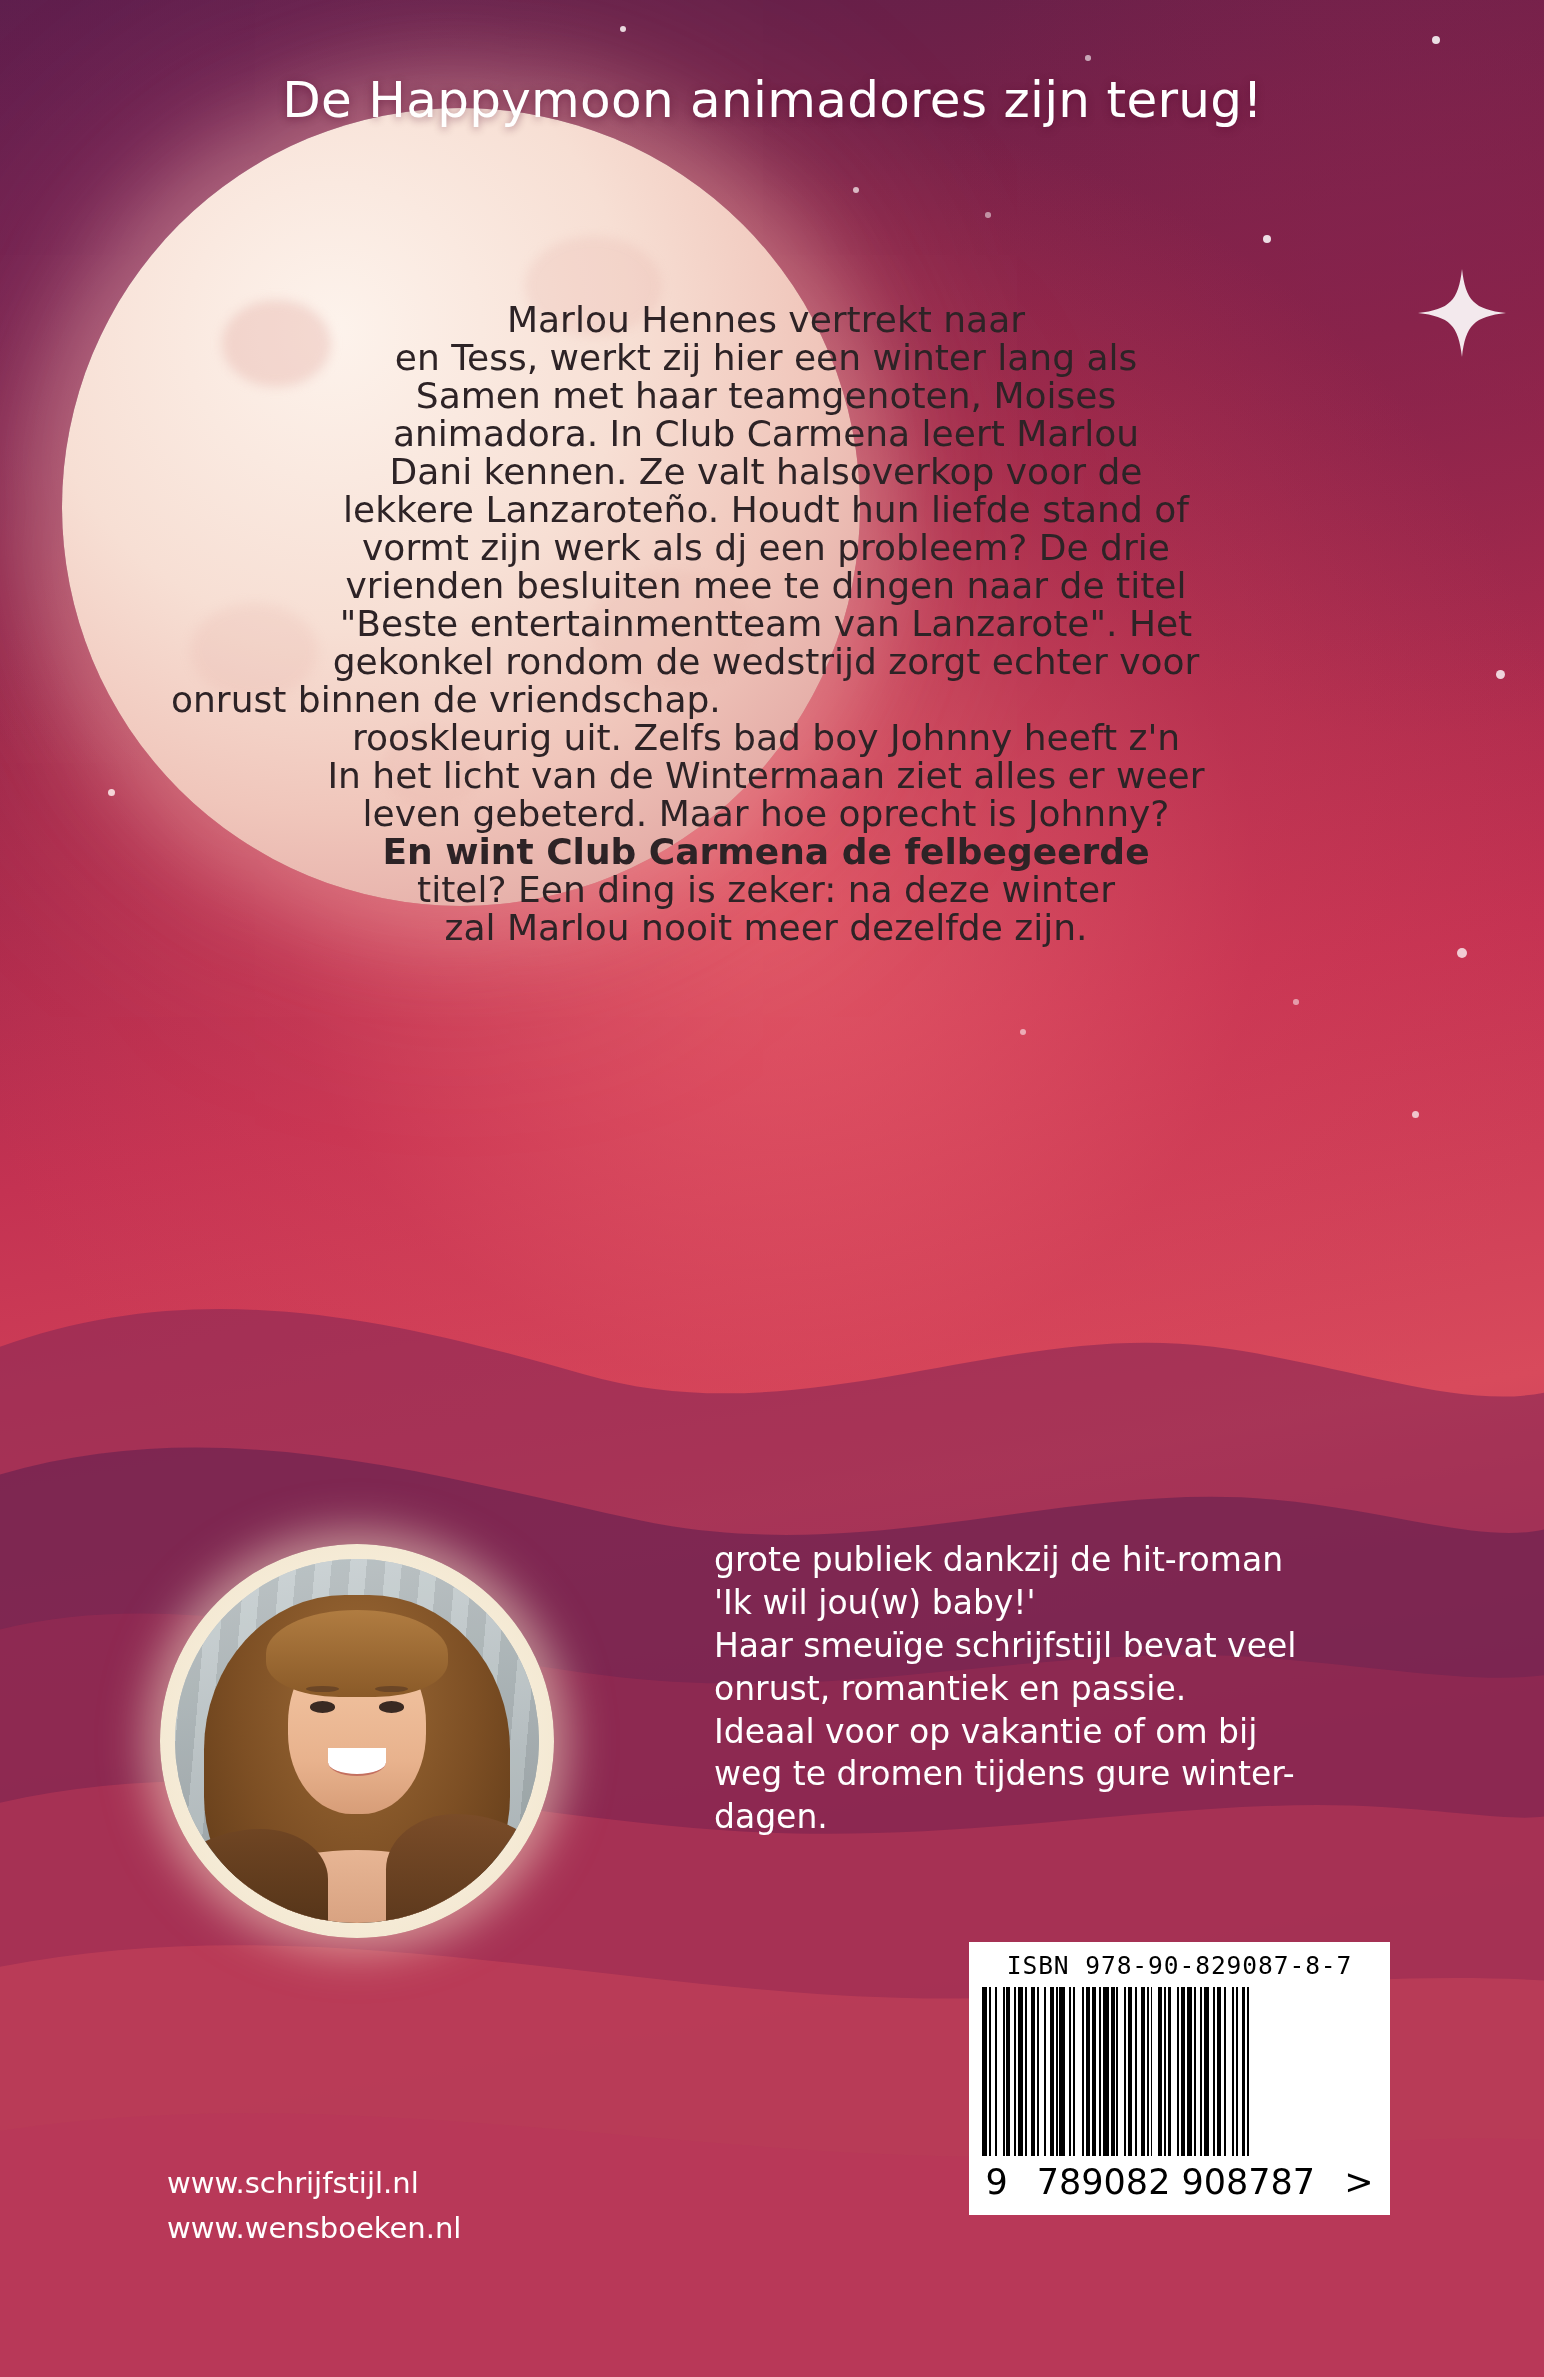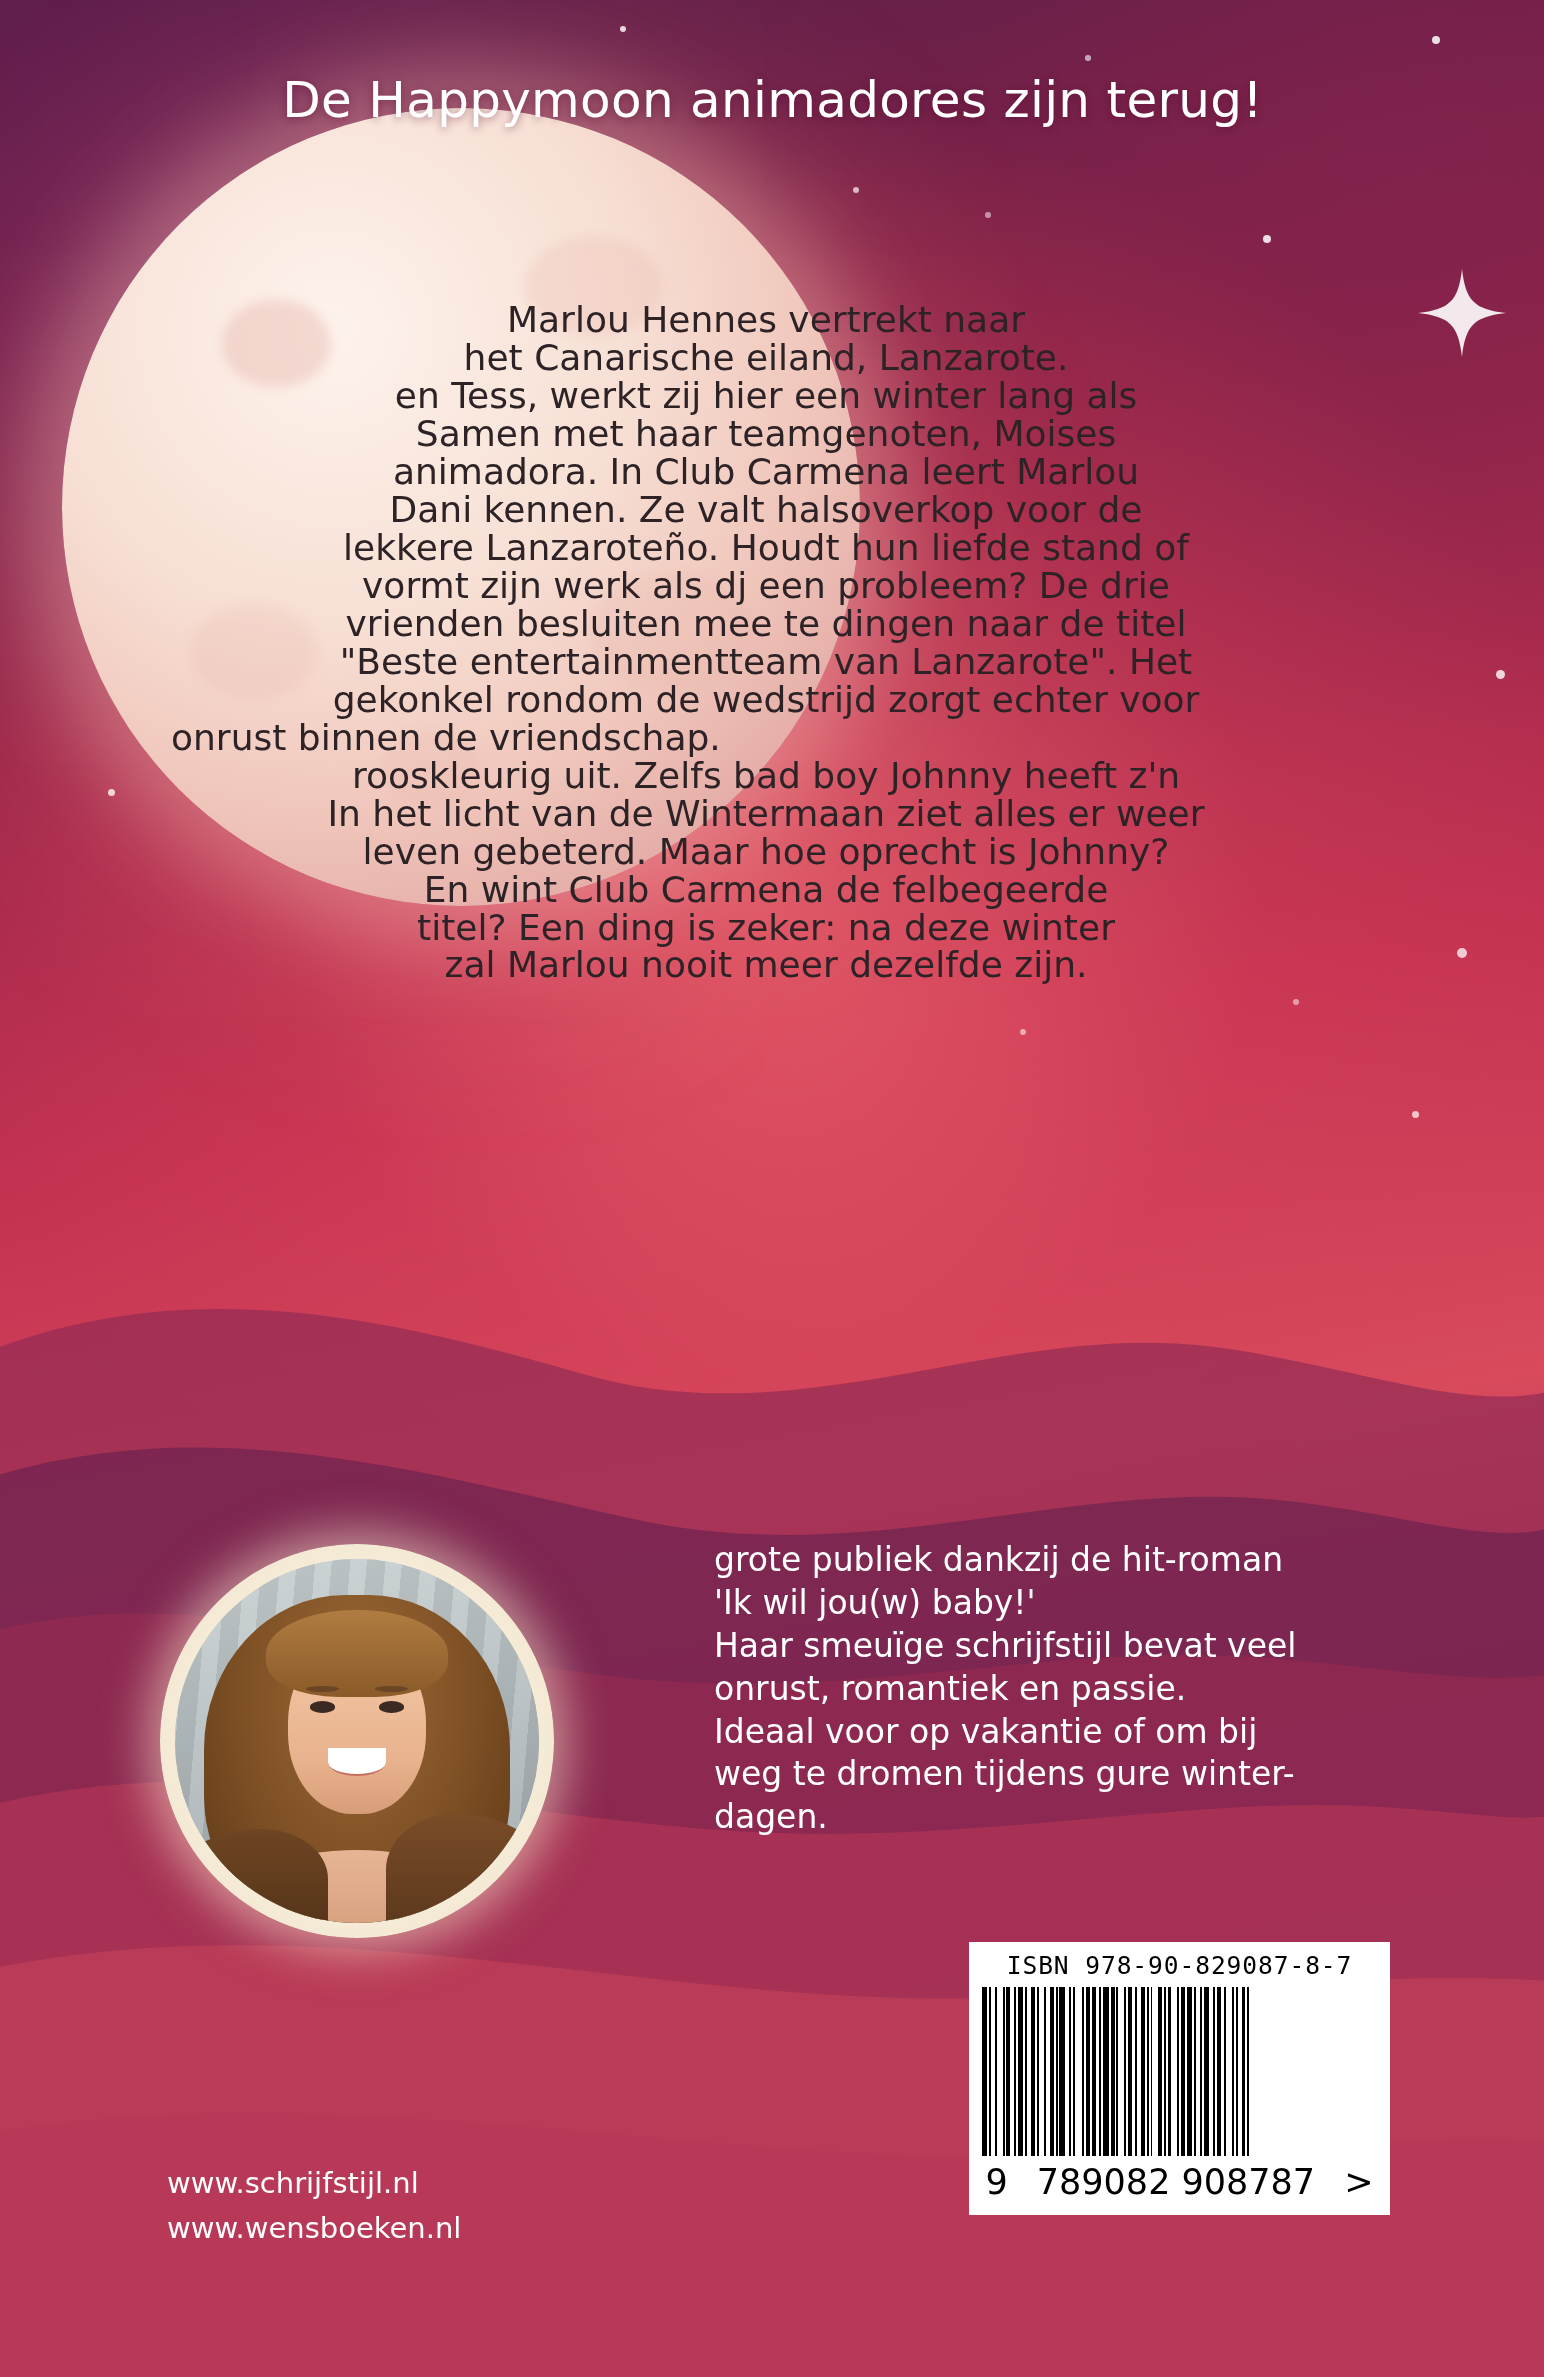--- a/index.html
+++ b/index.html
@@ -260,35 +260,34 @@
     <div class="crater" style="left:58%;top:16%;width:137px;height:100px;opacity:.6;"></div>
     <div class="crater" style="left:66%;top:58%;width:164px;height:119px;opacity:.45;"></div>
     <div class="crater" style="left:16%;top:62%;width:128px;height:96px;opacity:.5;"></div>
     <div class="crater" style="left:40%;top:78%;width:100px;height:78px;opacity:.4;"></div>
   </div>
 
   <div id="title">De Happymoon animadores zijn terug!</div>
 
   <div id="blurb">
     <p class="center">Marlou Hennes vertrekt naar</p>
-    <p class="center">het Canarische eiland, Lanzarote.</p>
     <p class="center">en Tess, werkt zij hier een winter lang als</p>
     <p class="center">Samen met haar teamgenoten, Moises</p>
     <p>animadora. In Club Carmena leert Marlou</p>
     <p>Dani kennen. Ze valt halsoverkop voor de</p>
     <p>lekkere Lanzaroteño. Houdt hun liefde stand of</p>
     <p>vormt zijn werk als dj een probleem? De drie</p>
     <p>vrienden besluiten mee te dingen naar de titel</p>
     <p>"Beste entertainmentteam van Lanzarote". Het</p>
     <p>gekonkel rondom de wedstrijd zorgt echter voor</p>
     <p class="center" style="text-align:right;text-align-last:left;">onrust binnen de vriendschap.</p>
     <p>rooskleurig uit. Zelfs bad boy Johnny heeft z'n</p>
     <p>In het licht van de Wintermaan ziet alles er weer</p>
     <p class="center">leven gebeterd. Maar hoe oprecht is Johnny?</p>
-    <p style="padding:0 160px;">En wint Club Carmena de felbegeerde</p>
+    <p style="padding:0 160px;font-weight:bold;">En wint Club Carmena de felbegeerde</p>
     <p class="center">titel? Een ding is zeker: na deze winter</p>
     <p class="center">zal Marlou nooit meer dezelfde zijn.</p>
   </div>
 
   <div id="author-photo">
     <div class="photo-inner">
       <div class="ph-wall"></div>
       <div class="ph-hair-back"></div>
       <div class="ph-face"></div>
       <div class="ph-fringe"></div>

